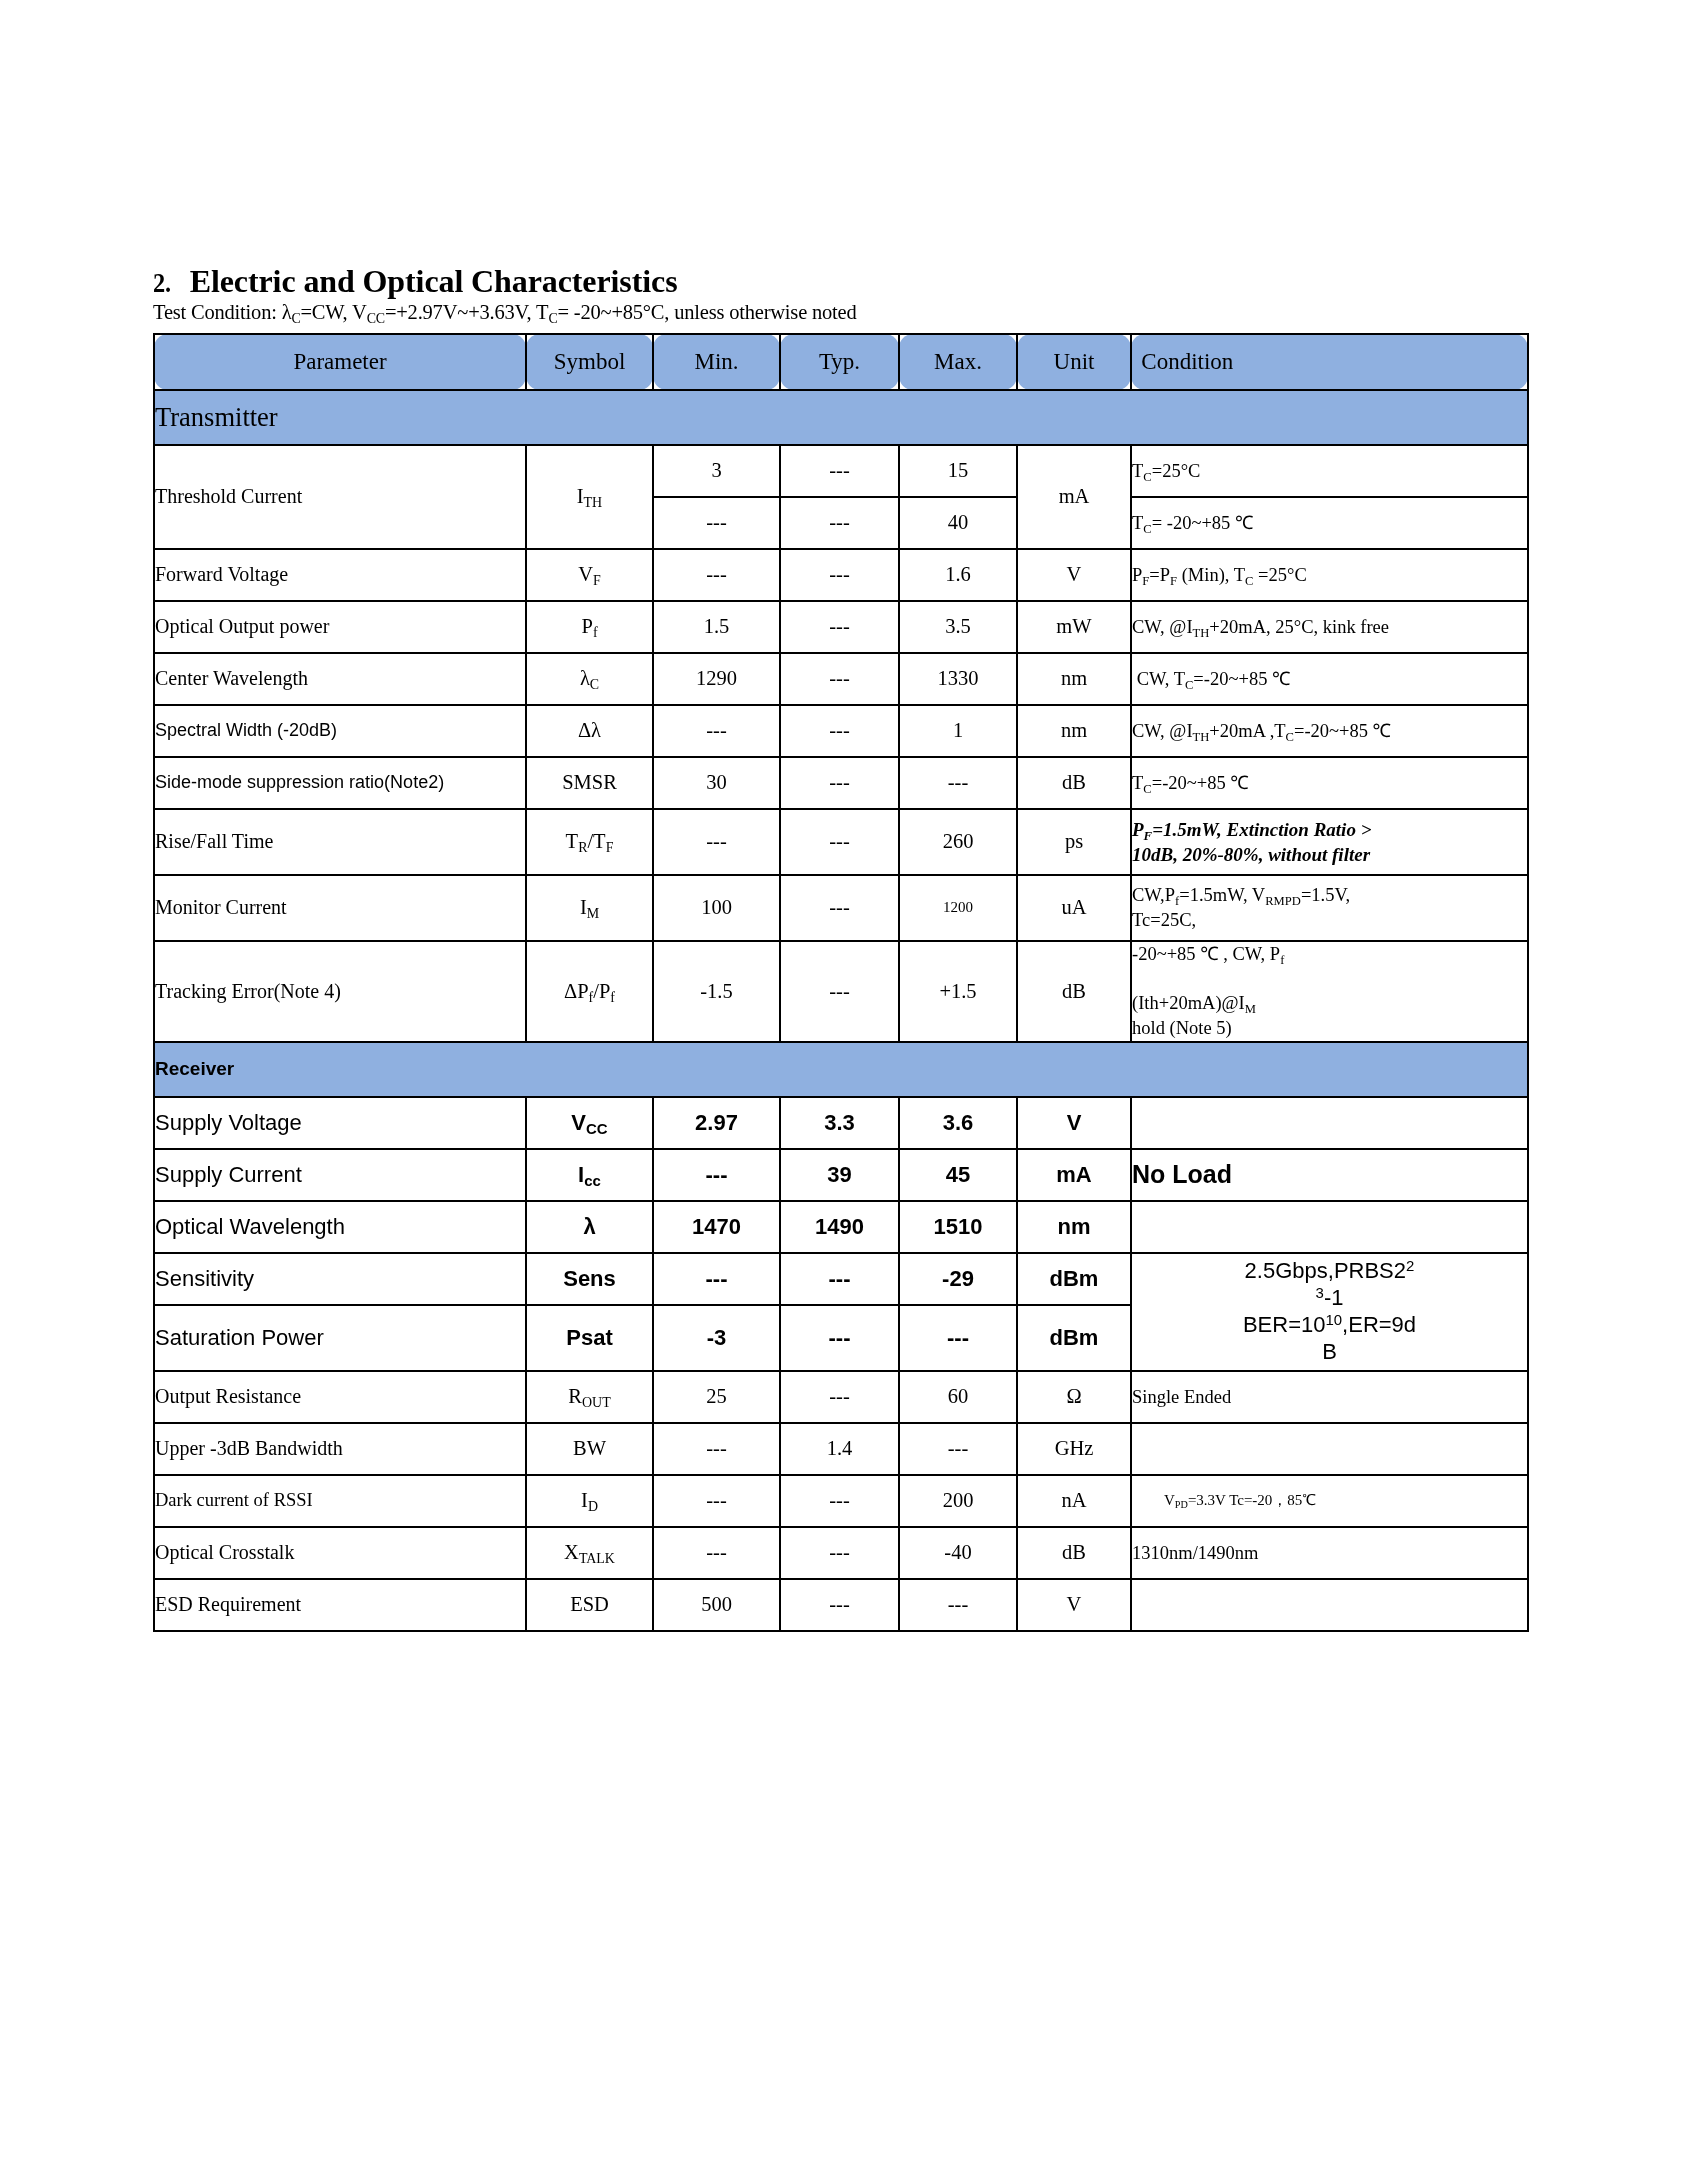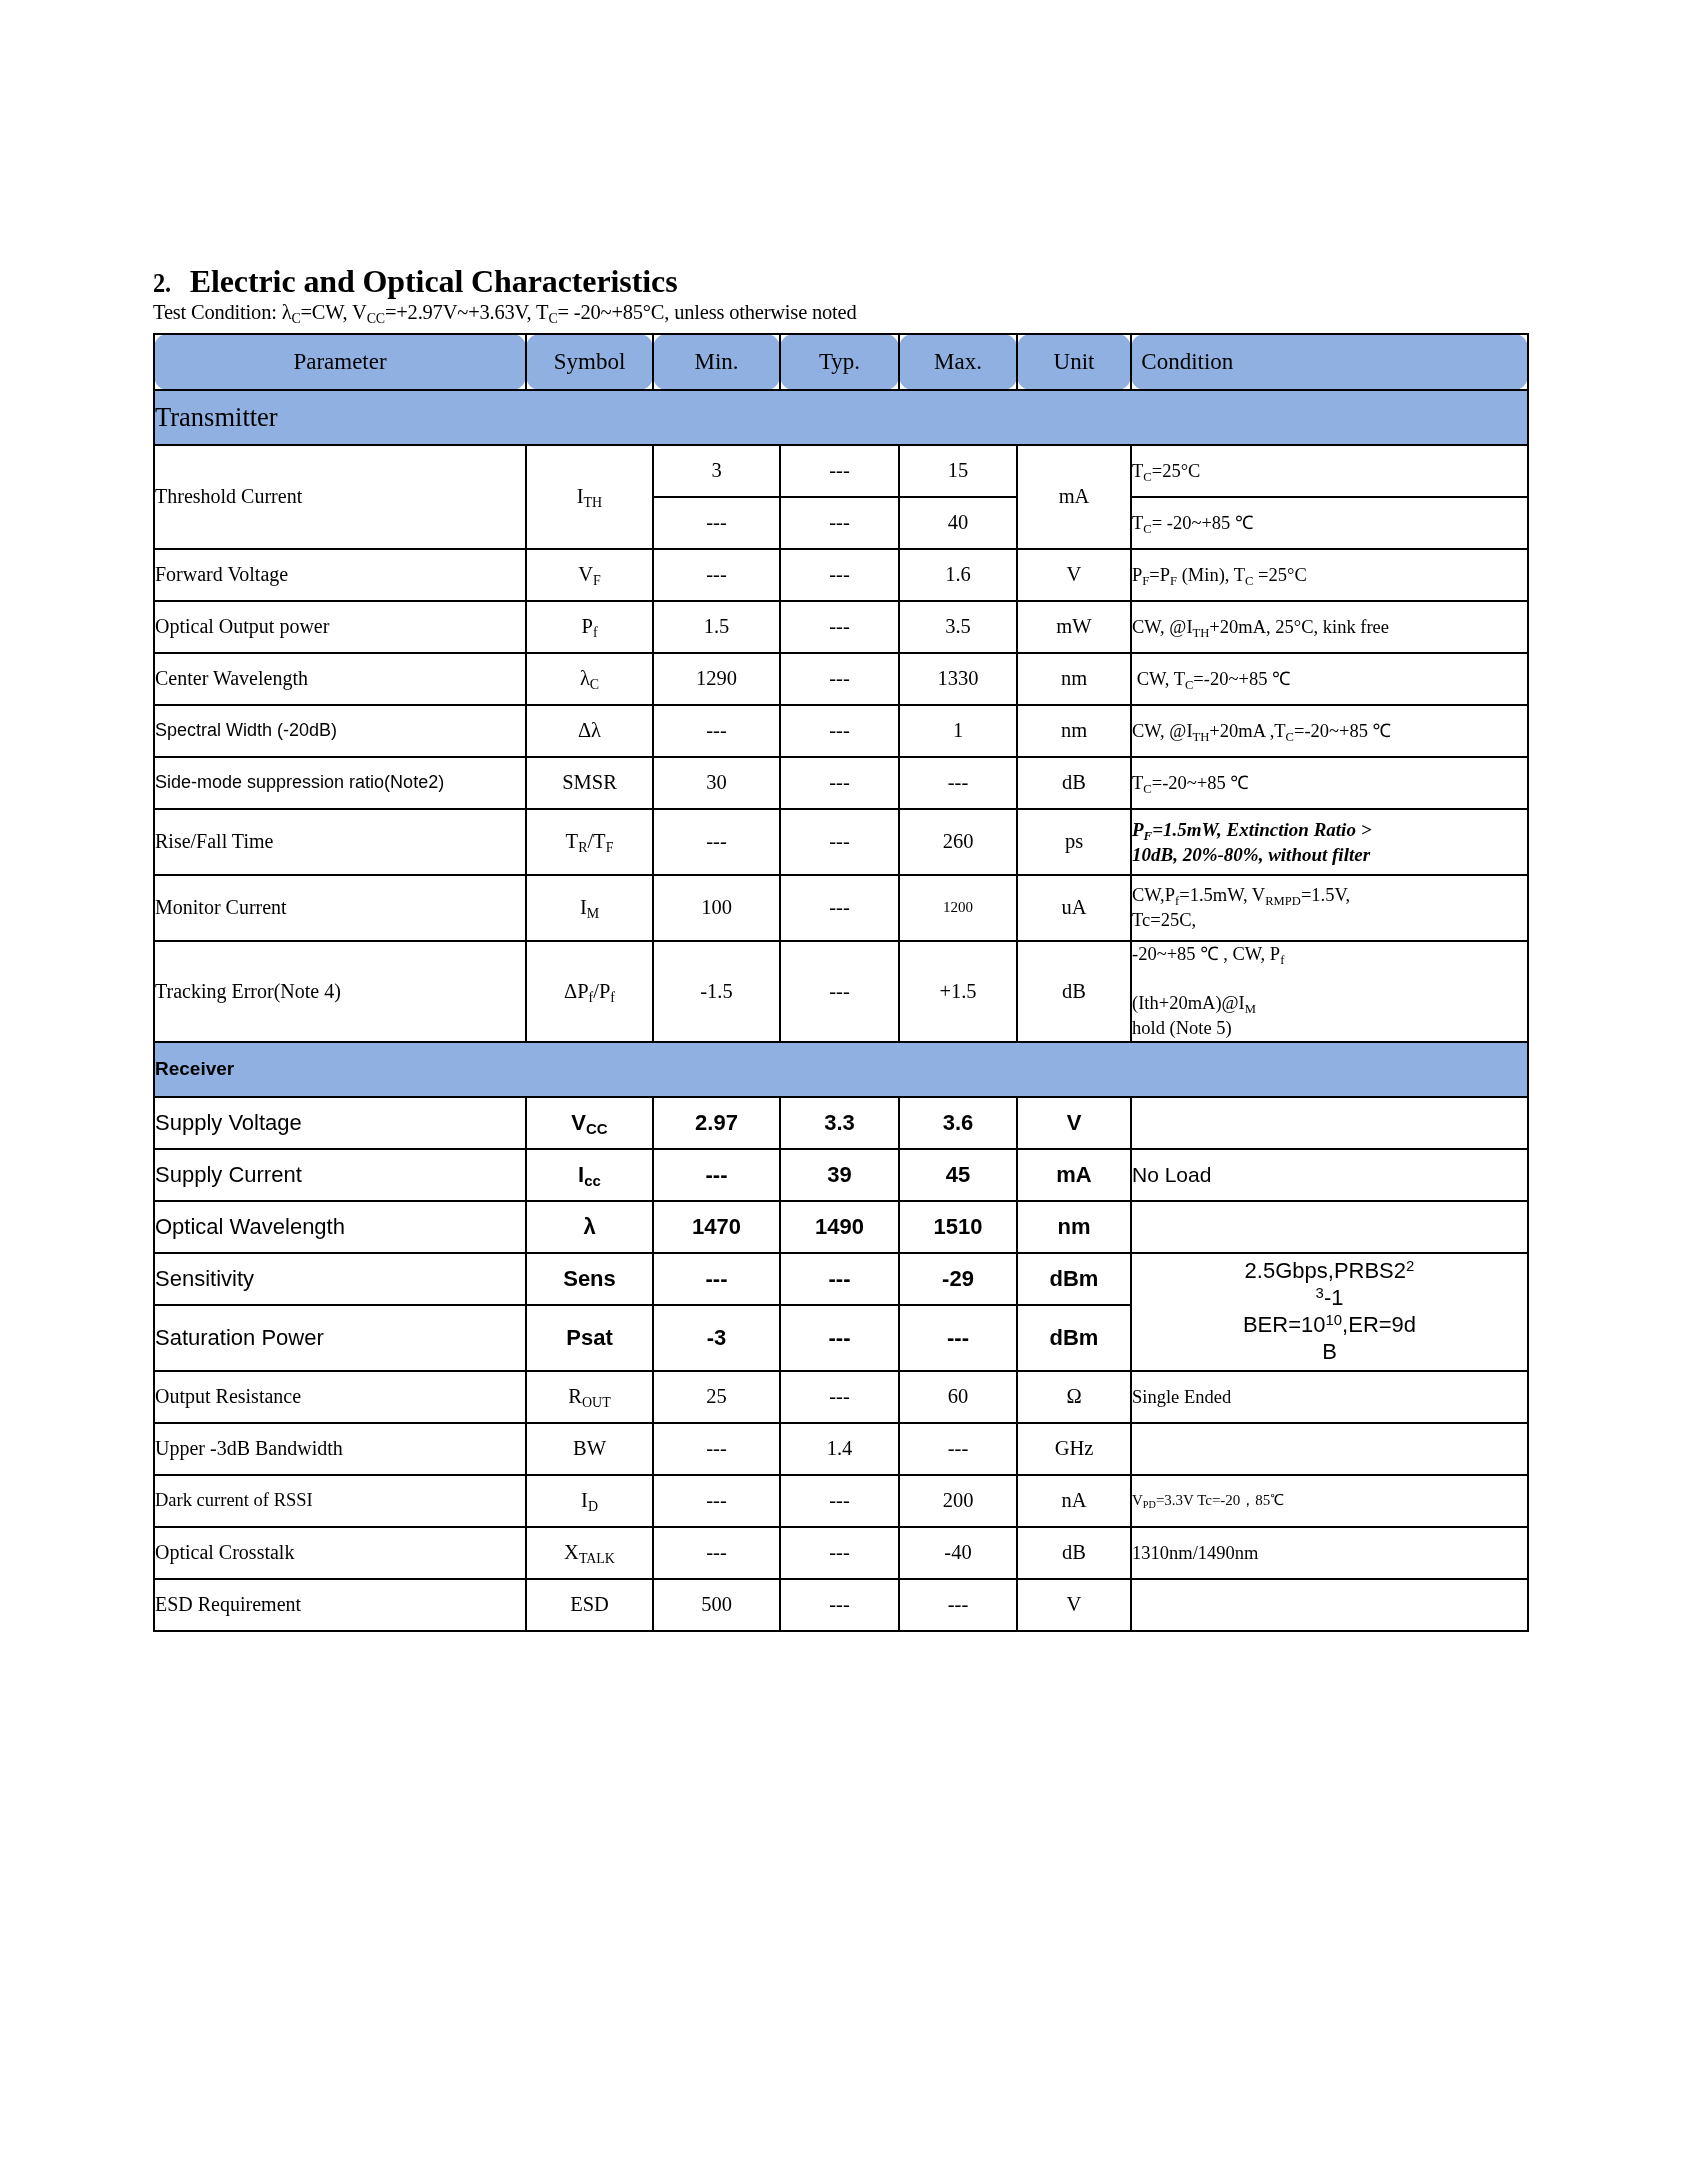--- a/index.html
+++ b/index.html
@@ -120,23 +120,23 @@
   .ctr.sans { font-family: "Liberation Sans", sans-serif; font-size: 22px; font-weight: bold; }
   .ctr.b { font-weight: normal; font-size: 15px; }
 
   .cond {
     font-size: 18.5px;
     padding-left: 9.3px;
     text-align: left;
     line-height: 1.32;
     border-radius: 20px;
   }
-  .cond.sans { font-family: "Liberation Sans", sans-serif; font-size: 21px; }
+  .cond.sans { font-family: "Liberation Sans", sans-serif; font-size: 25px; font-weight: bold; }
   .cond.bi { font-weight: bold; font-style: italic; font-size: 19px; }
-  .cond.tiny { font-size: 15px; }
+  .cond.tiny { font-size: 15px; padding-left: 32px; }
   .cond.ctrtxt { text-align: center; font-family: "Liberation Sans", sans-serif; font-size: 22px; line-height: 1.22; padding-left: 0; }
 
   .r-tall  { height: 64px; }
   .r-med   { height: 50px; }
 
   .valtop { vertical-align: top; padding-top: 6.6px; }
   .valbot { vertical-align: bottom; padding-bottom: 6.6px; }
   .condtop { vertical-align: top; padding-top: 6.6px; }
   .condbot { vertical-align: bottom; padding-bottom: 9.3px; }
   .nowrap { white-space: nowrap; }

